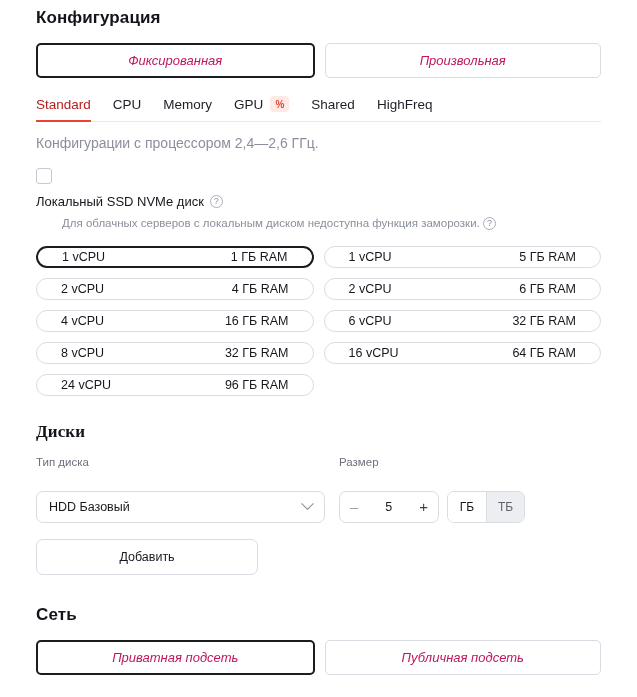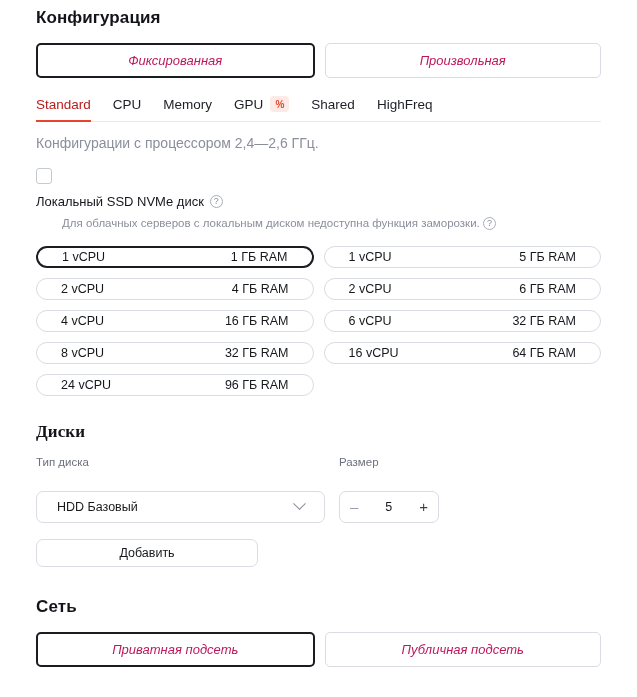--- a/index.html
+++ b/index.html
@@ -182,21 +182,21 @@
     margin-bottom: 23px;
   }
   .select {
     width: 289px;
     height: 32px;
     border: 1px solid #d9dce3;
     border-radius: 7px;
     display: flex;
     align-items: center;
     justify-content: space-between;
-    padding: 0 20px;
+    padding: 0 12px;
     font-size: 12.5px;
     background: #fff;
     cursor: pointer;
   }
   .chev {
     width: 9px; height: 9px;
     border-right: 1.4px solid #8a8f9b;
     border-bottom: 1.4px solid #8a8f9b;
     transform: rotate(45deg) translate(-2px,-2px);
   }
@@ -241,21 +241,21 @@
   .unit.active {
     background: #eceef2;
     color: #5d6personal;
     color: #5d626d;
   }
   .unit + .unit { border-left: 1px solid #d9dce3; }
 
   .add-btn {
     margin-top: 16px;
     width: 222px;
-    height: 28px;
+    height: 36px;
     border: 1px solid #d9dce3;
     border-radius: 7px;
     background: #fff;
     font-size: 12.5px;
     color: #16181d;
     display: flex;
     align-items: center;
     justify-content: center;
     cursor: pointer;
   }
@@ -363,20 +363,24 @@
       </div>
     </div>
     <div>
       <div class="field-label">Размер</div>
       <div class="size-wrap">
         <div class="stepper">
           <span class="minus">–</span>
           <span class="val">5</span>
           <span class="plus">+</span>
         </div>
+        <div class="unit-toggle">
+          <div class="unit">ГБ</div>
+          <div class="unit active">ТБ</div>
+        </div>
       </div>
     </div>
   </div>
 
   <div class="add-btn">Добавить</div>
 
   <div class="section-title" id="net-title">Сеть</div>
 
   <div class="big-toggle">
     <div class="opt selected">Приватная подсеть</div>

